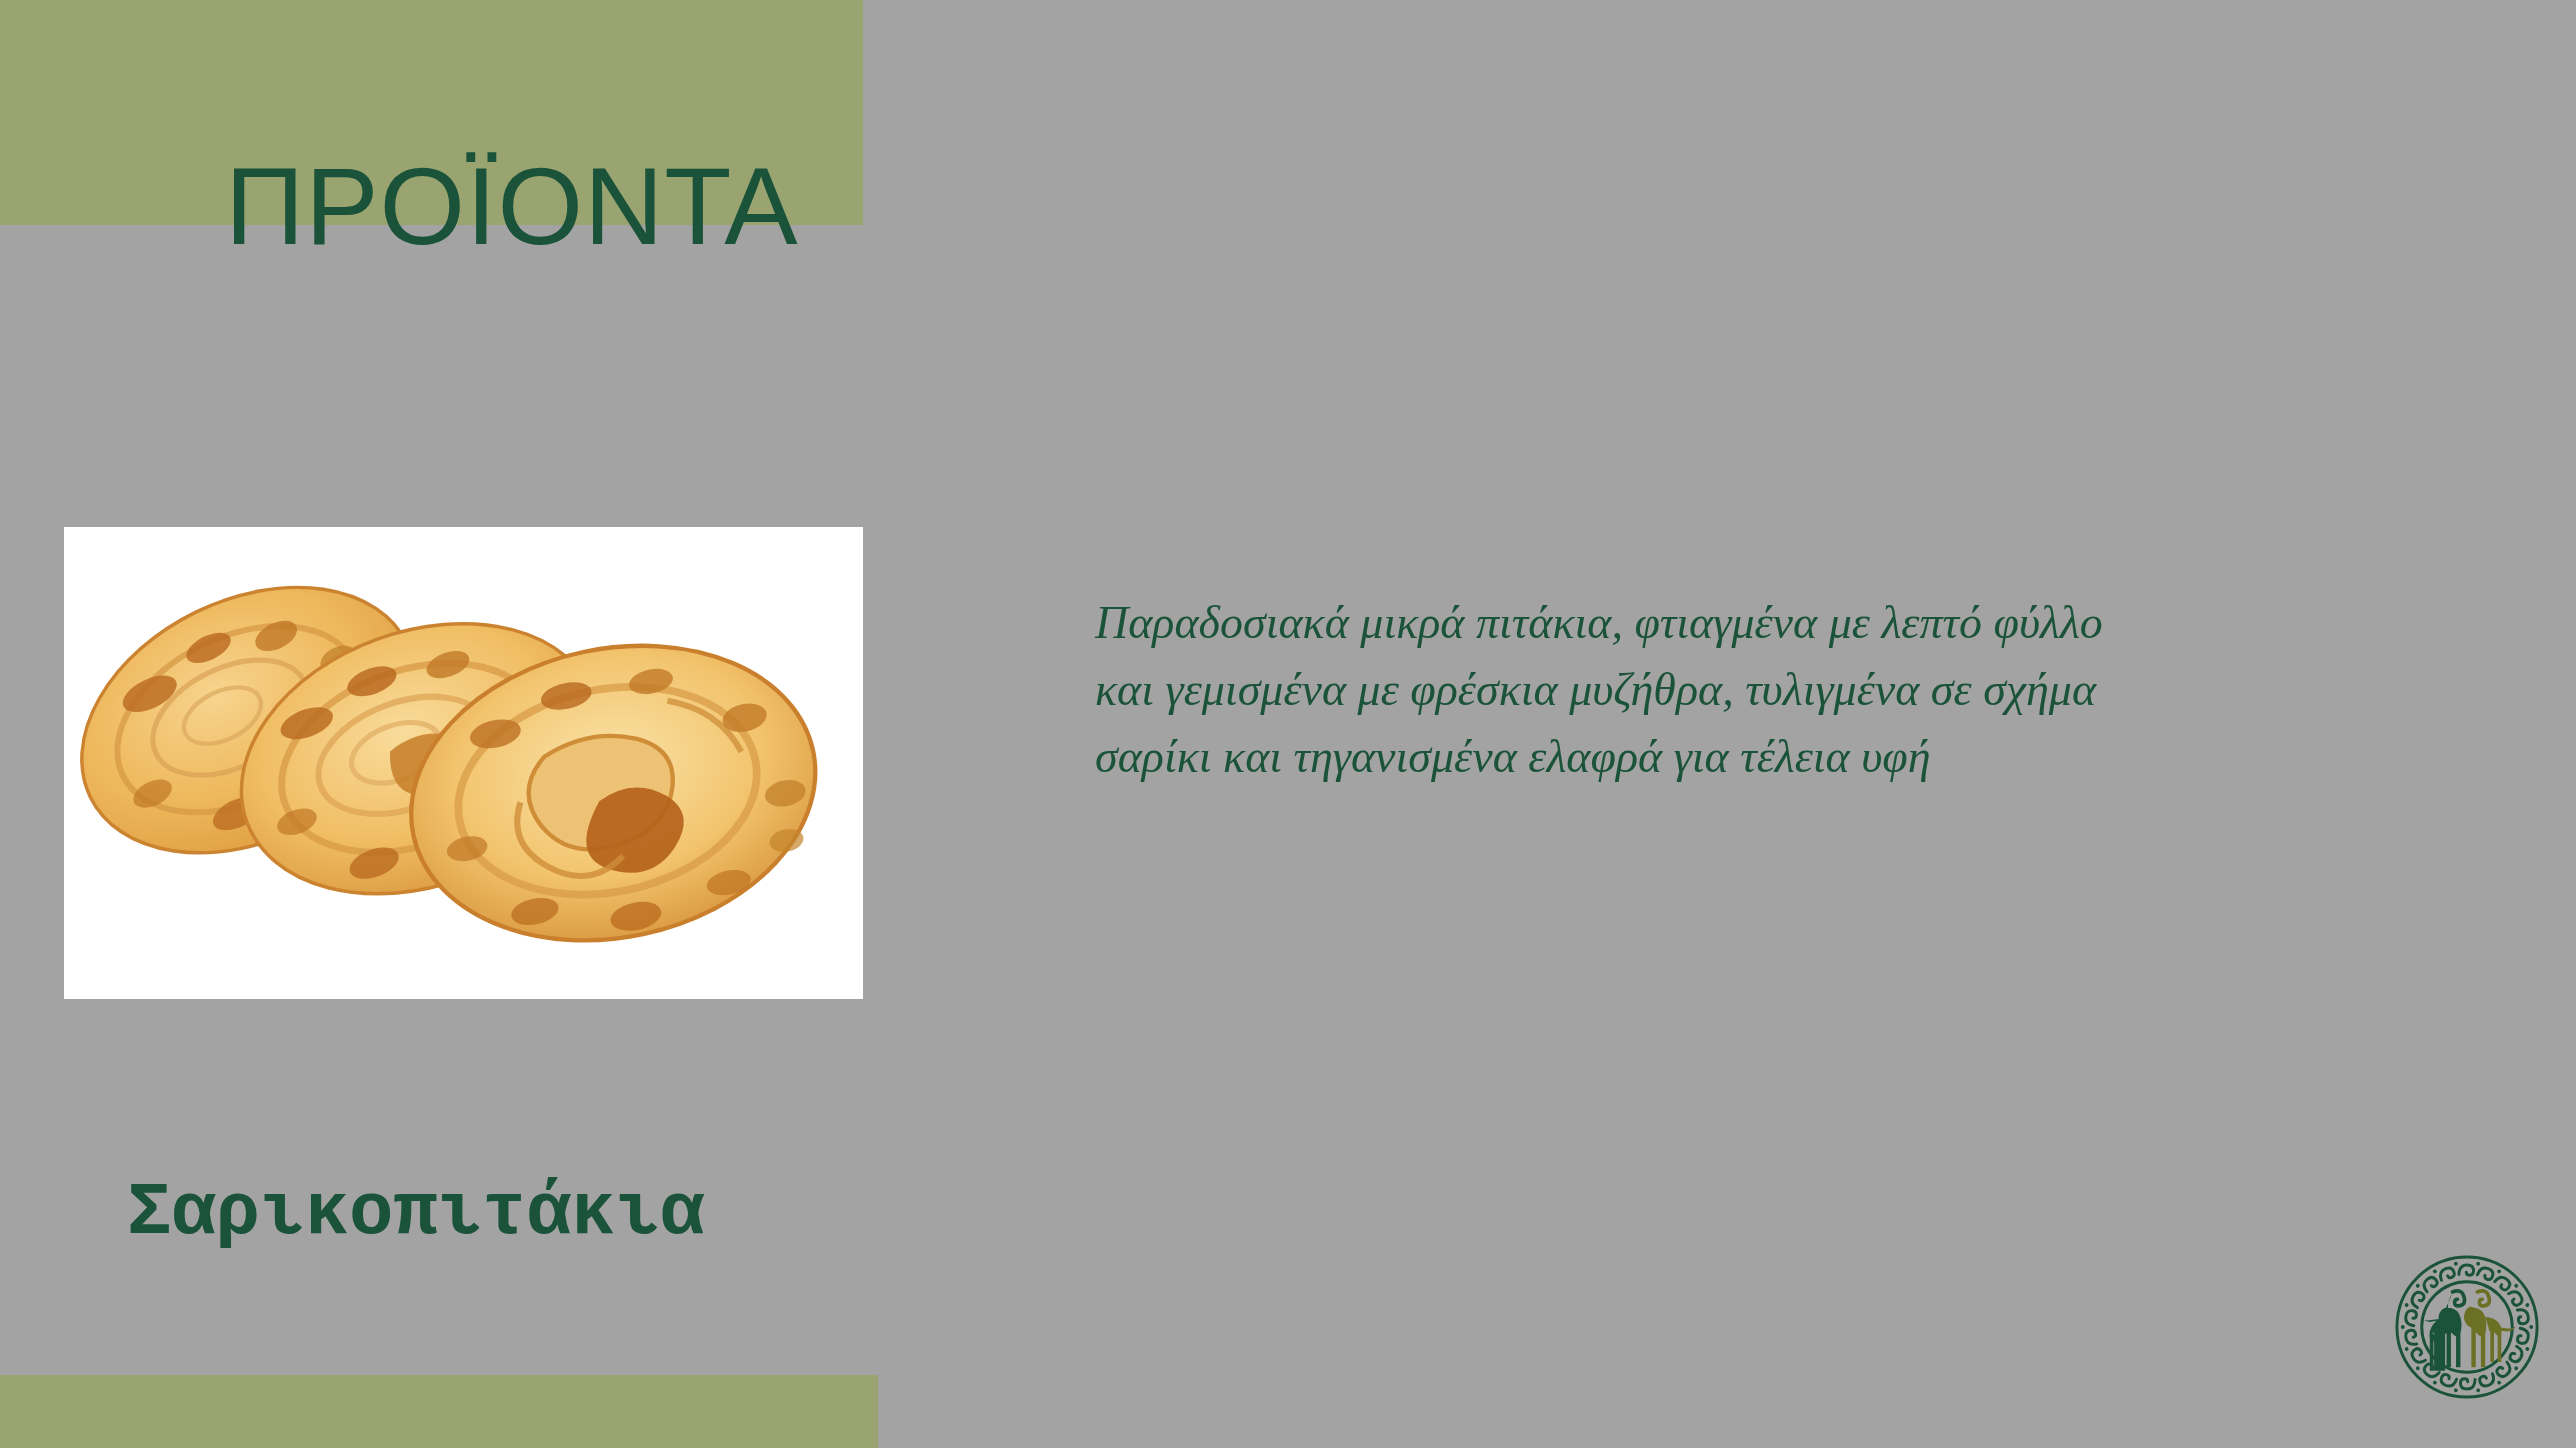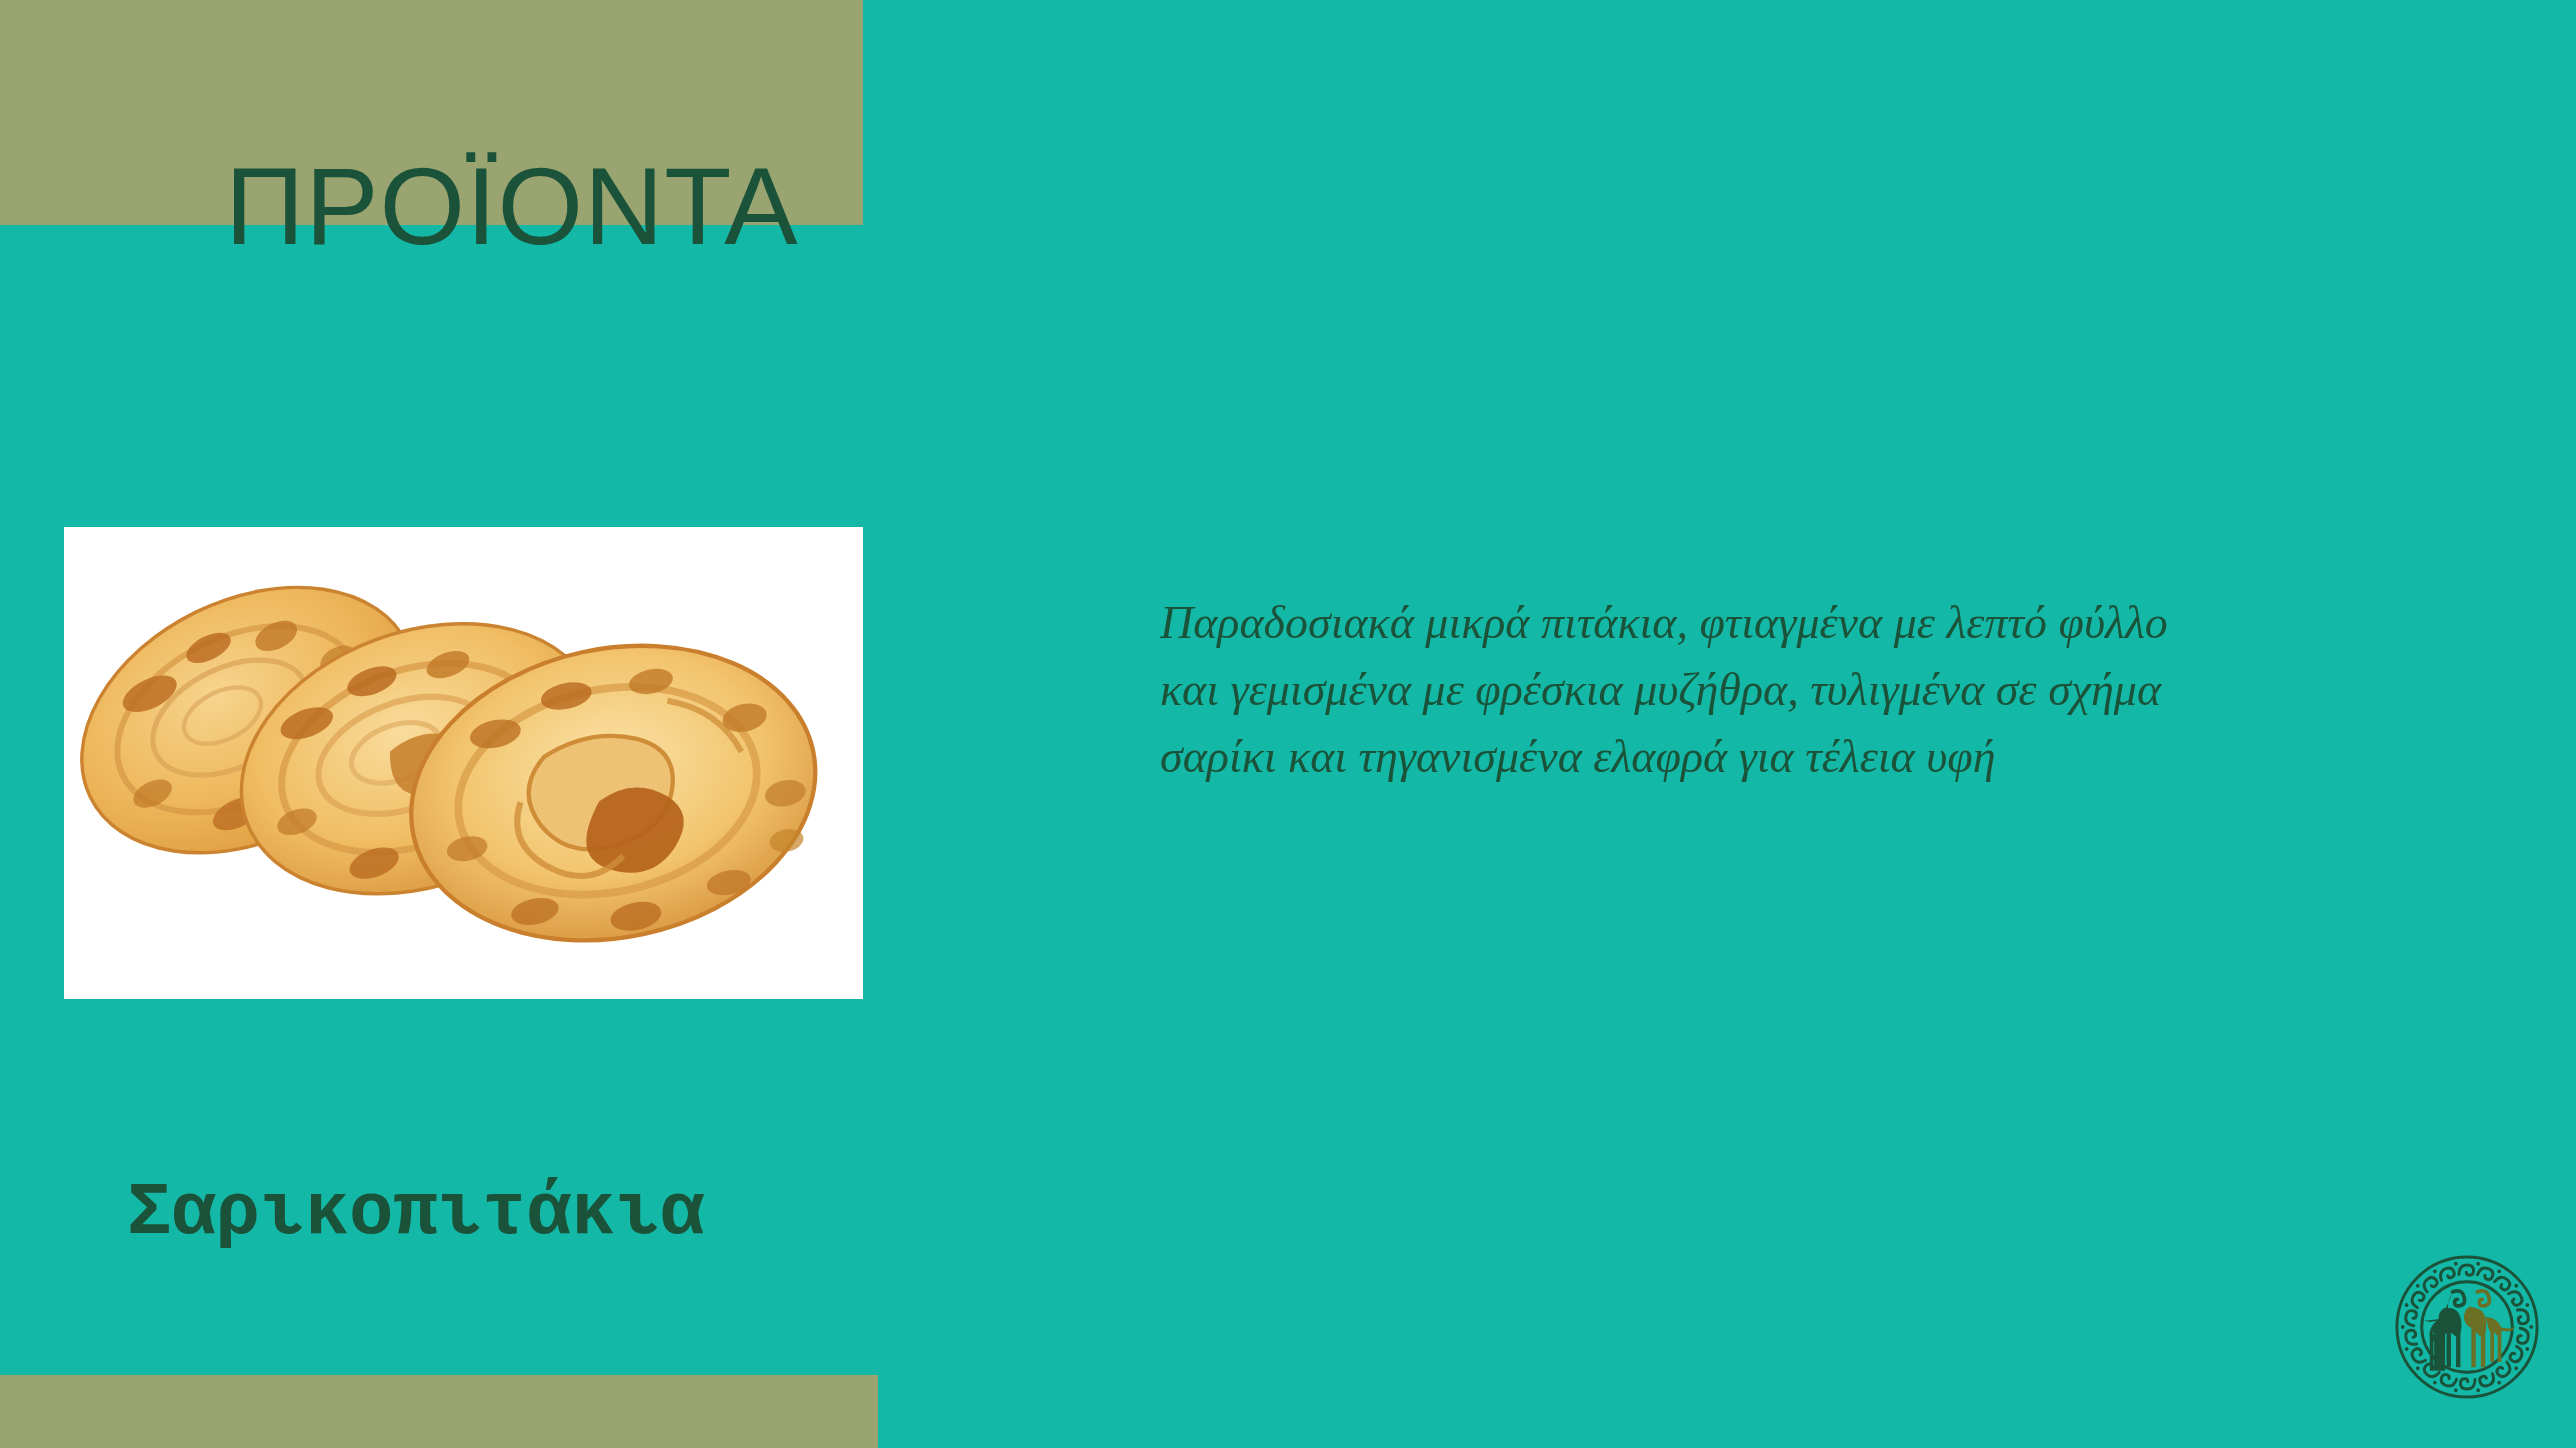--- a/index.html
+++ b/index.html
@@ -6,21 +6,21 @@
   html, body {
     margin: 0;
     padding: 0;
     background: #ffffff;
   }
 
   .slide {
     position: relative;
     width: 2576px;
     height: 1449px;
-    background: #14b8a6;
+    background: #a3a3a3;
     overflow: hidden;
     font-family: "Liberation Sans", sans-serif;
   }
 
   
   .band-top {
     position: absolute;
     left: 0;
     top: 0;
     width: 863px;
@@ -72,21 +72,21 @@
     font-weight: bold;
     font-size: 74px;
     line-height: 1.05;
     color: #1a5339;
     white-space: nowrap;
   }
 
   
   .body-copy {
     position: absolute;
-    left: 1160px;
+    left: 1095px;
     top: 589px;
     width: 1013px;
     font-family: "Liberation Serif", serif;
     font-style: italic;
     font-size: 46px;
     line-height: 1.46;
     color: #1a5339;
   }
 
   

